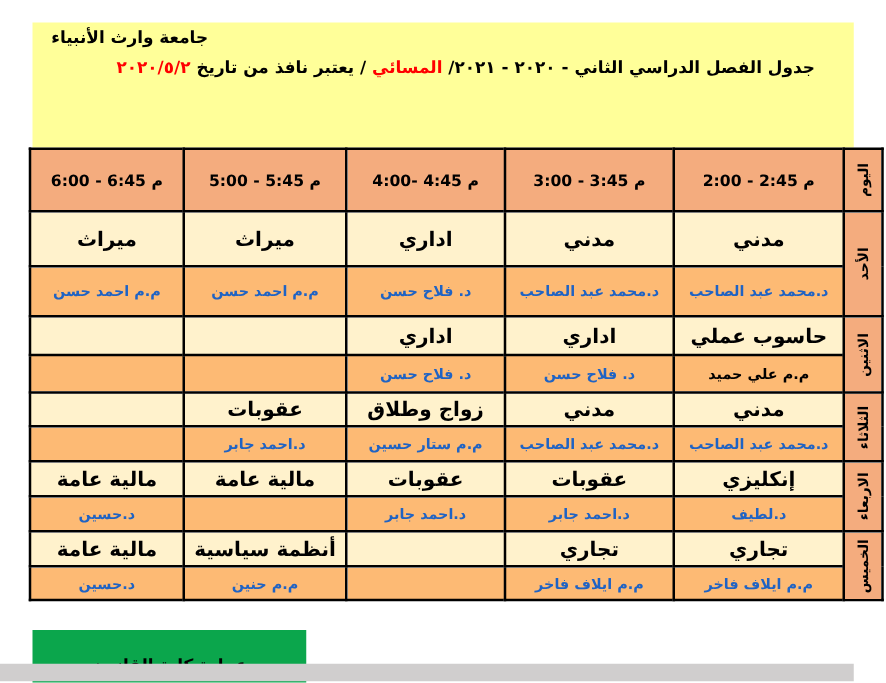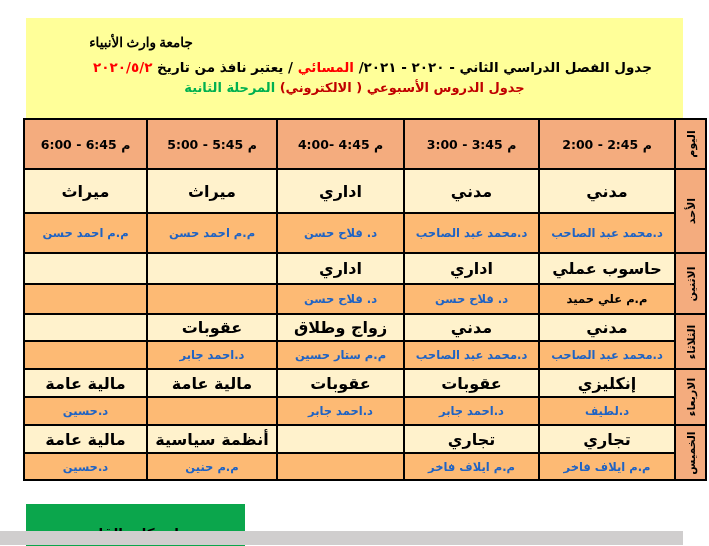--- a/index.html
+++ b/index.html
@@ -7,21 +7,21 @@
     width:709px;height:546px;position:relative;background:#ffffff;
     font-family:"DejaVu Sans","Liberation Sans",sans-serif;
     font-weight:bold;color:#000;overflow:hidden;
   }
   
   .band{
     position:absolute;left:26px;top:18px;width:657px;height:100px;
     background:var(--band-yellow,#FFFF99);
     direction:rtl;
   }
-  .uni-block{margin-left:15px;margin-right:auto;width:200px;text-align:center;padding-top:15px;font-family:Liberation Serif, serif;}
+  .uni-block{margin-left:15px;margin-right:auto;width:200px;text-align:left;padding-top:2px;}
   
   .uni-block div{font-size:13.5px;line-height:20px;}
   .line3{text-align:center;font-size:13.5px;line-height:22px;margin-top:3px;padding-left:36px;}
   .line4{text-align:center;font-size:13px;line-height:20px;}
   .red{color:var(--accent-red,#FF0000);}
   .darkred{color:var(--dark-red,#C00000);}
   .green{color:var(--stage-green,#00B050);}
   
   table.sched{
     position:absolute;right:2px;top:118px;
@@ -57,21 +57,20 @@
   }
 </style>
 </head>
 <body>
 
 <div class="band">
   <div class="uni-block">
     <div>جامعة وارث الأنبياء</div>
   </div>
   <div class="line3"><span>جدول الفصل الدراسي الثاني - ٢٠٢٠ - ٢٠٢١/ </span><span class="red">المسائي</span><span> / يعتبر نافذ من تاريخ </span><span class="red">٢٠٢٠/٥/٢</span></div>
-  <div class="line4"><span class="darkred">جدول الدروس الأسبوعي ( الالكتروني) </span><span class="green">المرحلة الثانية</span></div>
 </div>
 
 <table class="sched" id="sched">
   <colgroup>
     <col style="width:31px">
     <col style="width:136px">
     <col style="width:135px">
     <col style="width:127px">
     <col style="width:130px">
     <col style="width:123px">

